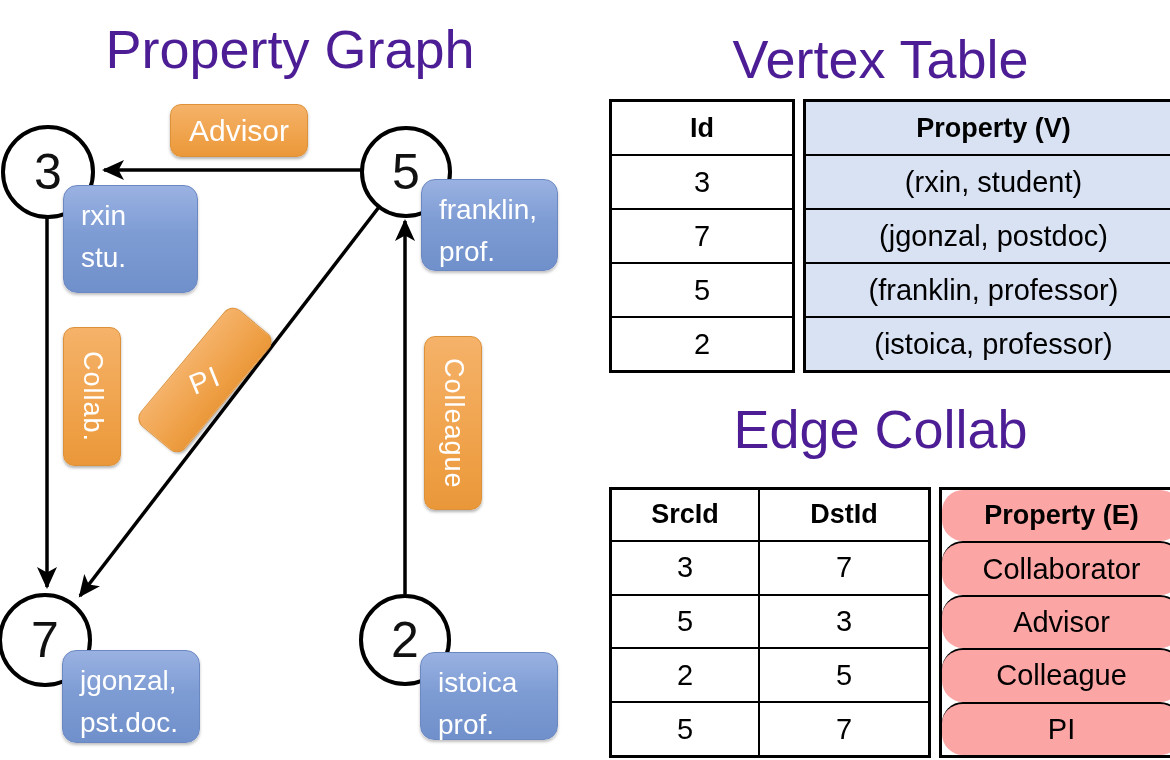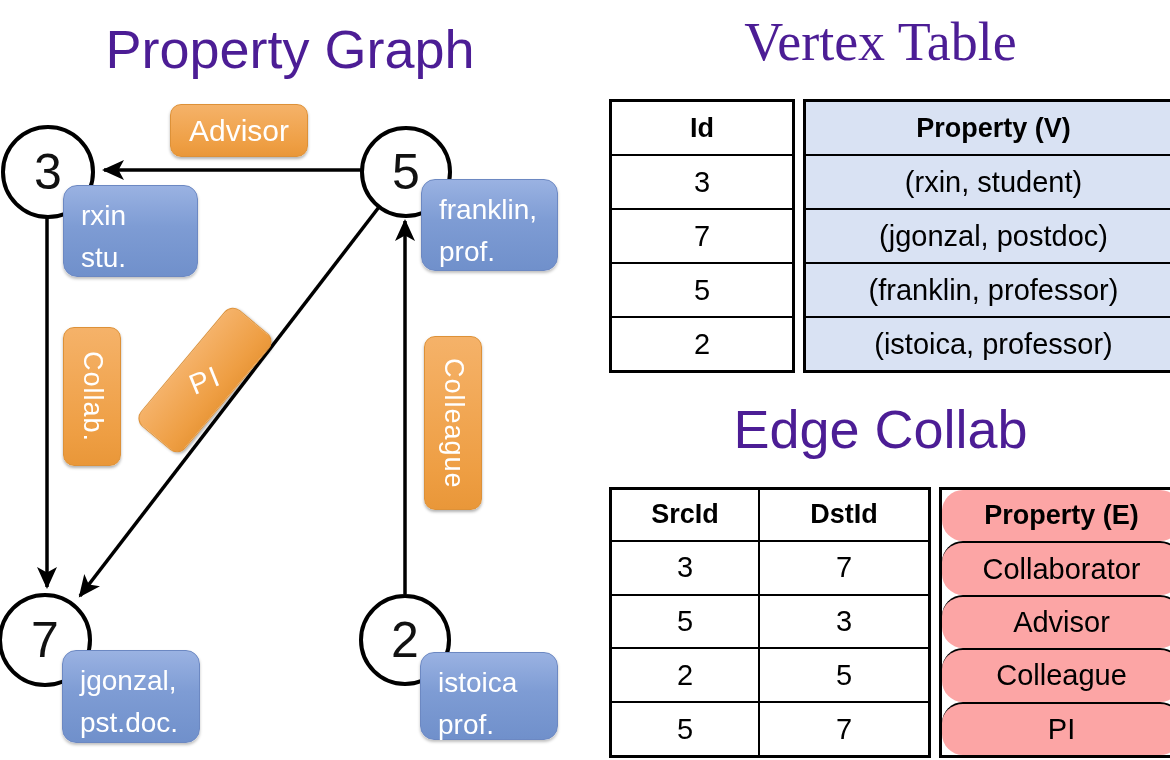--- a/index.html
+++ b/index.html
@@ -5,21 +5,21 @@
   html,body { margin:0; padding:0; background:#ffffff; }
   .stage {
     position:relative; width:1170px; height:760px; background:#ffffff;
     font-family:"Liberation Sans", sans-serif; color:#000; overflow:hidden;
   }
   .title {
     position:absolute; text-align:center; font-size:54px; font-weight:400;
     letter-spacing:0px; color:#4c1d95; white-space:nowrap;
   }
   .title-graph  { left:30px;  top:18px; width:520px; }
-  .title-vertex { left:593px; top:11px; width:575px;font-family:Liberation Serif, serif; }
+  .title-vertex { left:593px; top:28px; width:575px; }
   .title-edge   { left:593px; top:398px; width:575px; }
 
   .graph-svg { position:absolute; left:0; top:0; }
 
   .node-id {
     position:absolute; width:80px; height:80px; display:flex;
     align-items:center; justify-content:center; font-size:50px; font-weight:400; color:#111;
   }
 
   
@@ -40,21 +40,21 @@
 
   
   .vlabel {
     position:absolute; box-sizing:border-box;
     background:linear-gradient(180deg,#9AB2E2 0%, #7E9CD4 45%, #7090CB 100%);
     border:1px solid #6C88C2; border-radius:14px;
     box-shadow:0 2px 3px rgba(0,0,0,0.25);
     color:#fff; font-size:28px; line-height:1.5;
     padding:9px 6px 9px 17px;
   }
-  .vlabel-rxin     { left:63px;  top:185px; width:135px; height:92px; }
+  .vlabel-rxin     { left:63px;  top:185px; width:135px; height:108px; }
   .vlabel-franklin { left:421px; top:179px; width:137px; height:92px; }
   .vlabel-jgonzal  { left:62px;  top:650px; width:138px; height:93px; }
   .vlabel-istoica  { left:420px; top:652px; width:138px; height:88px; }
 
   
   .table-wrap { position:absolute; display:flex; gap:8px;padding-left:16px; }
   .vertex-wrap { left:593px; top:99px;  width:575px; height:274px; }
   .edge-wrap   { left:593px; top:487px; width:575px; height:271px; }
   .subtable {
     box-sizing:border-box; border:3px solid #000; background:#fff;

